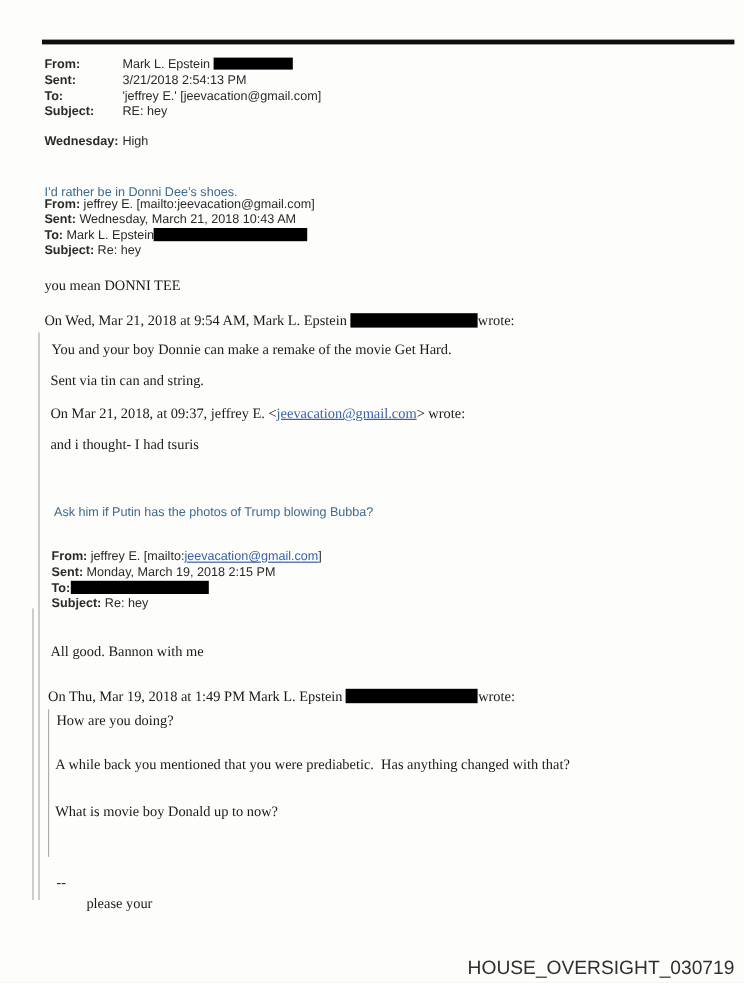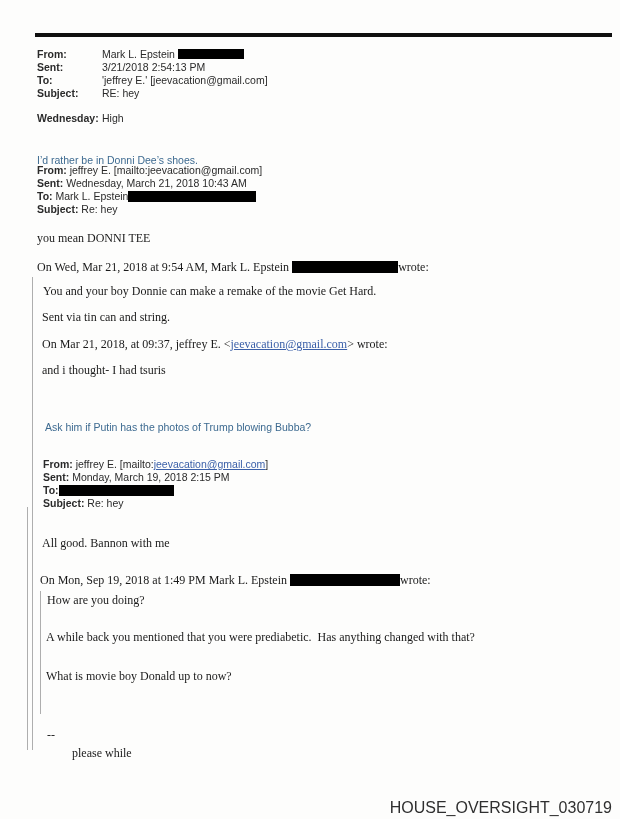--- a/index.html
+++ b/index.html
@@ -77,24 +77,24 @@
 
   <div class="line sans blue" style="top:421px;left:45px;text-align:right;">Ask him if Putin has the photos of Trump blowing Bubba?</div>
 
   <div class="line sans" style="top:458px;left:43px;"><span class="b">From:</span><span> jeffrey E. [mailto:</span><a class="link" href="#">jeevacation@gmail.com</a><span>]</span></div>
   <div class="line sans" style="top:471px;left:43px;"><span class="b">Sent:</span><span> Monday, March 19, 2018 2:15 PM</span></div>
   <div class="line sans" style="top:484px;left:43px;"><span class="b">To:</span><span class="redact r-h11 w115"></span></div>
   <div class="line sans" style="top:497px;left:43px;"><span class="b">Subject:</span><span> Re: hey</span></div>
 
   <div class="line serif" style="top:536px;left:42px;">All good. Bannon with me</div>
 
-  <div class="line serif" style="top:573px;left:40px;"><span>On Mon, Sep 19, 2018 at 1:49 PM Mark L. Epstein </span><span class="redact r-h12 w110"></span><span>wrote:</span></div>
+  <div class="line serif" style="top:573px;left:40px;"><span>On Thu, Mar 19, 2018 at 1:49 PM Mark L. Epstein </span><span class="redact r-h12 w110"></span><span>wrote:</span></div>
 
   <div class="line serif" style="top:593px;left:47px;">How are you doing?</div>
   <div class="line serif" style="top:630px;left:46px;">A while back you mentioned that you were prediabetic.  Has anything changed with that?</div>
   <div class="line serif" style="top:669px;left:46px;">What is movie boy Donald up to now?</div>
 
   <div class="line serif" style="top:728px;left:47px;">--</div>
-  <div class="line serif" style="top:746px;left:72px;">please while</div>
+  <div class="line serif" style="top:746px;left:72px;">please your</div>
 
   <div class="bates" style="top:799px;right:8px;">HOUSE_OVERSIGHT_030719</div>
 
 </div>
 
 </body></html>

